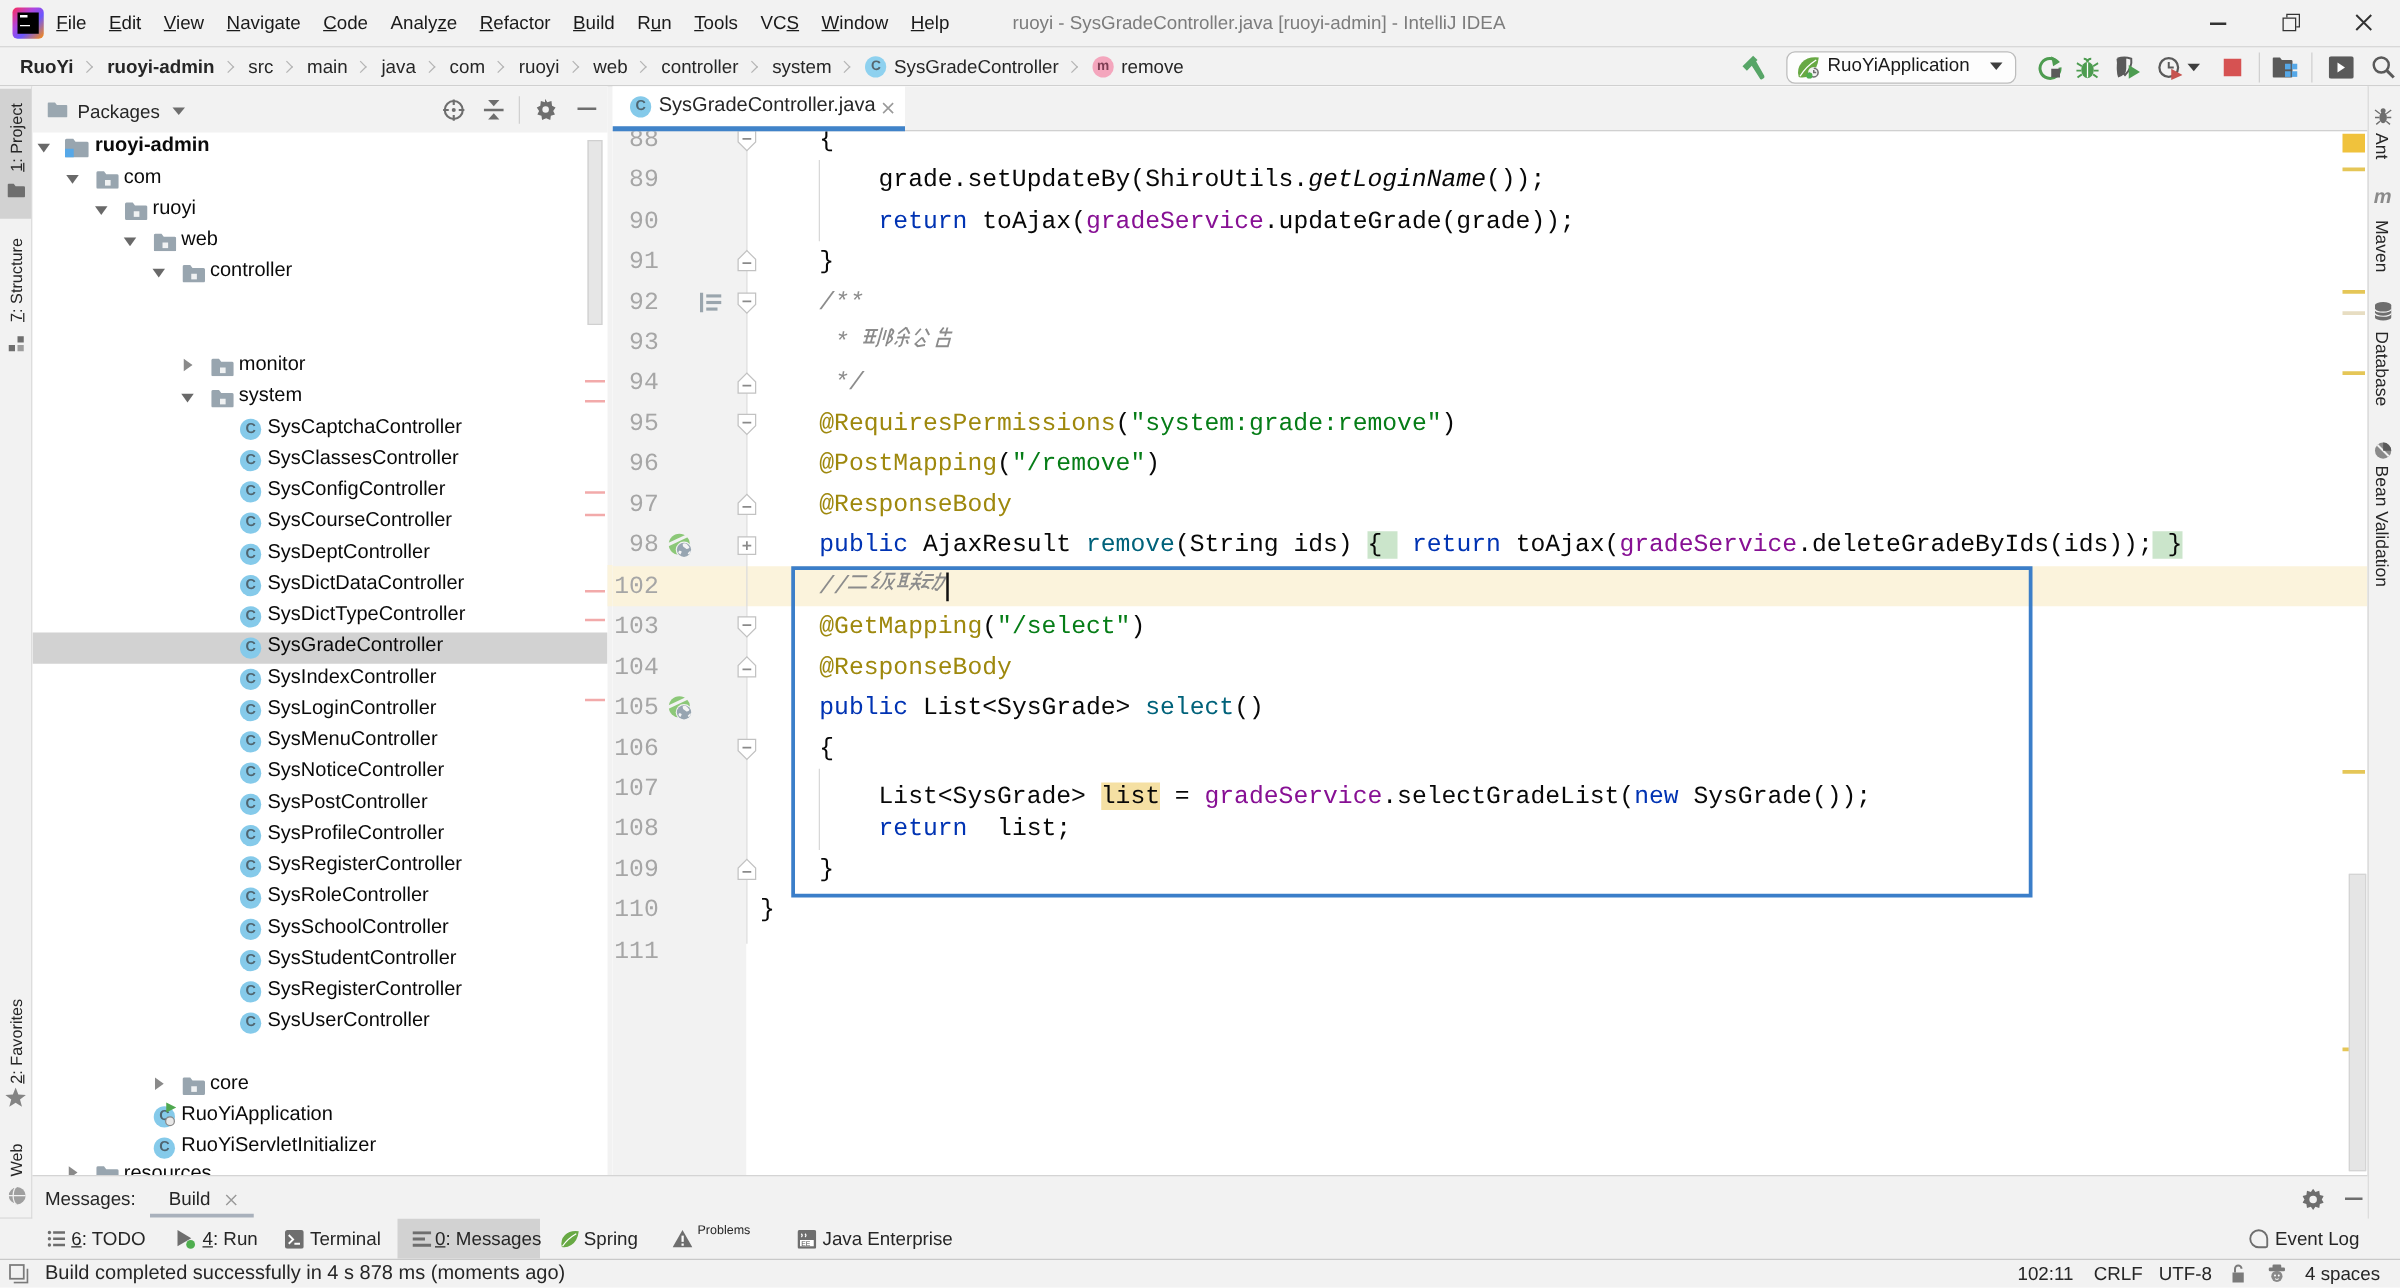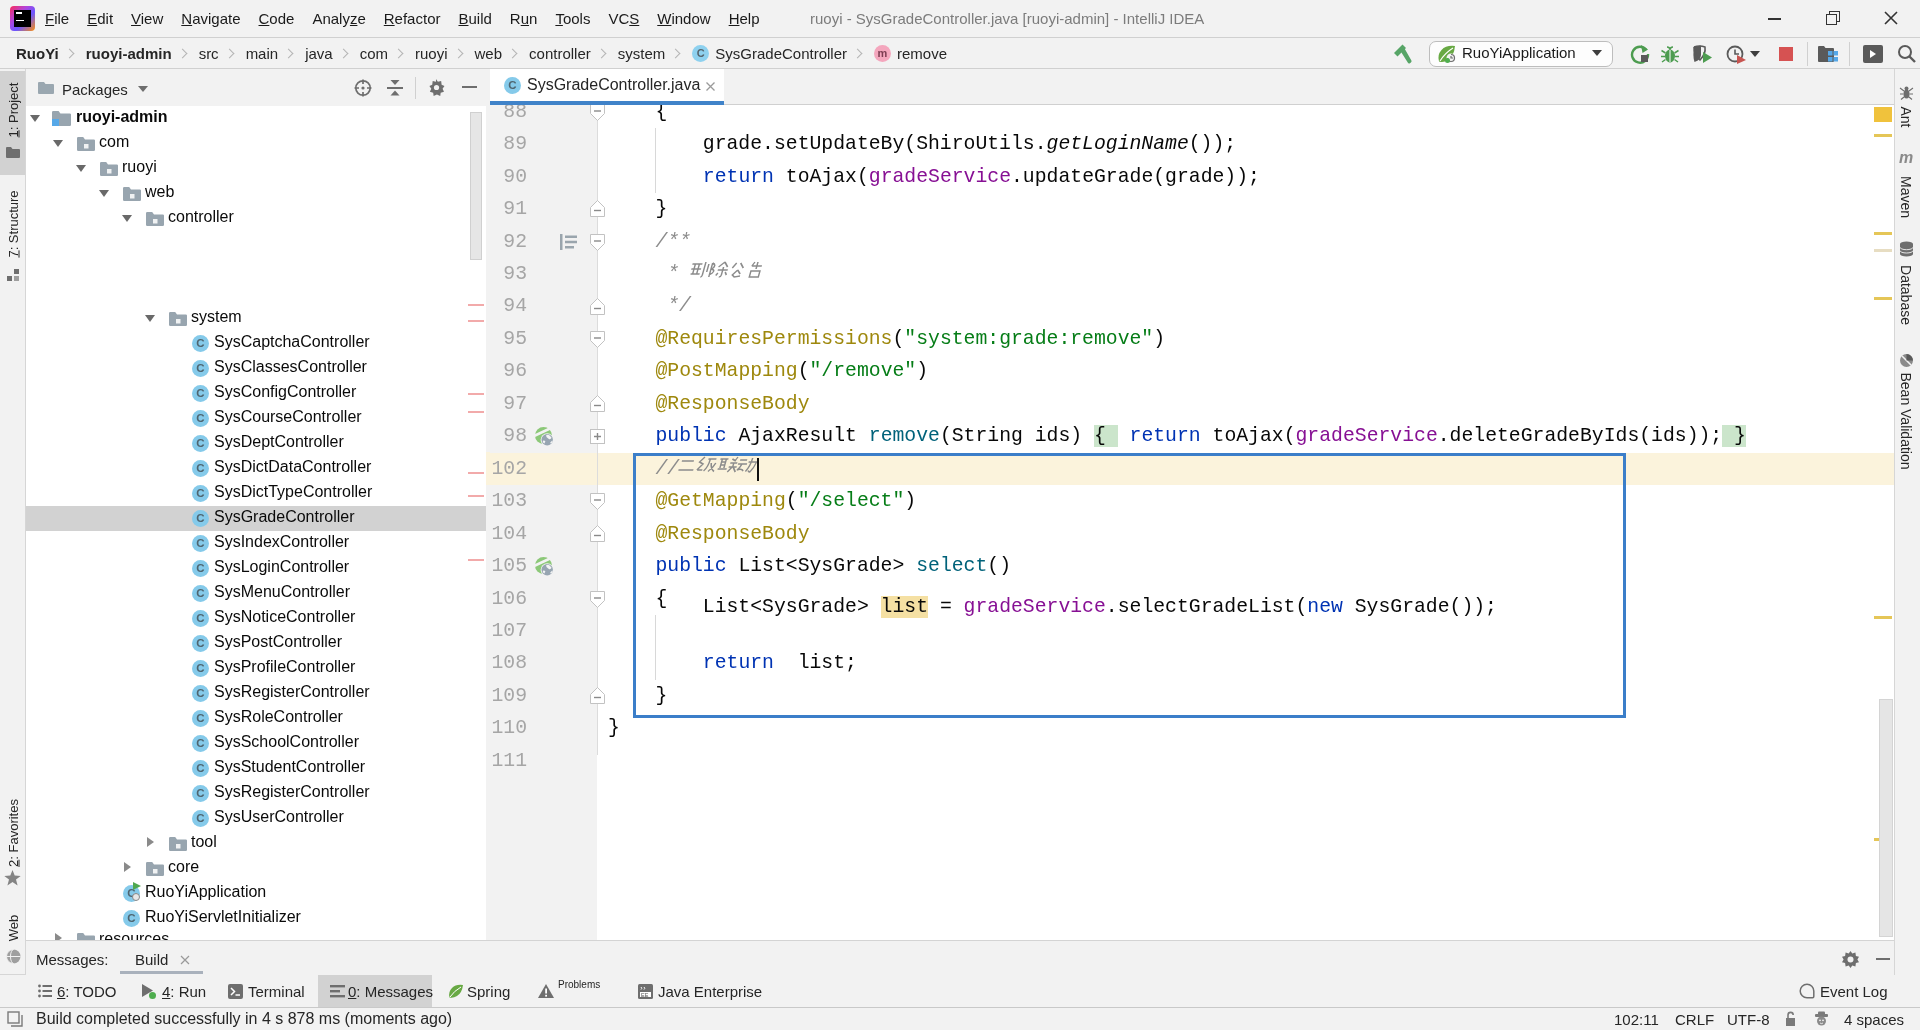--- a/index.html
+++ b/index.html
@@ -202,20 +202,28 @@
           <span class="a" style="left:119px;top:2.5px;font-size:16px;font-weight:normal;color:#0a0a0a;white-space:nowrap">web</span>
         </div>
   <div class="a" style="left:0;top:136.5px;width:460px;height:25px">
           <span class="a" style="left:96px;top:9px;width:0;height:0;border-left:5.5px solid transparent;border-right:5.5px solid transparent;border-top:7px solid #696969"></span>
           <svg class="a" style="left:120px;top:5px" width="18" height="15" viewBox="0 0 18 15">
             <path d="M0 2.2 Q0 1 1.2 1 L6.2 1 L8 3.4 L16.8 3.4 Q18 3.4 18 4.6 L18 13.8 Q18 15 16.8 15 L1.2 15 Q0 15 0 13.8 Z" fill="#98a5af"></path>
             <rect x="7" y="8" width="4.5" height="4.5" fill="#fff" opacity="0.85"></rect>
           </svg>
           <span class="a" style="left:142px;top:2.5px;font-size:16px;font-weight:normal;color:#0a0a0a;white-space:nowrap">controller</span>
         </div>
+  <div class="a" style="left:0;top:211.5px;width:460px;height:25px">
+          <span class="a" style="left:121px;top:6px;width:0;height:0;border-top:5.5px solid transparent;border-bottom:5.5px solid transparent;border-left:7px solid #8a8a8a"></span>
+          <svg class="a" style="left:143px;top:5px" width="18" height="15" viewBox="0 0 18 15">
+            <path d="M0 2.2 Q0 1 1.2 1 L6.2 1 L8 3.4 L16.8 3.4 Q18 3.4 18 4.6 L18 13.8 Q18 15 16.8 15 L1.2 15 Q0 15 0 13.8 Z" fill="#98a5af"></path>
+            <rect x="7" y="8" width="4.5" height="4.5" fill="#fff" opacity="0.85"></rect>
+          </svg>
+          <span class="a" style="left:165px;top:2.5px;font-size:16px;font-weight:normal;color:#0a0a0a;white-space:nowrap">monitor</span>
+        </div>
   <div class="a" style="left:0;top:236.5px;width:460px;height:25px">
           <span class="a" style="left:119px;top:9px;width:0;height:0;border-left:5.5px solid transparent;border-right:5.5px solid transparent;border-top:7px solid #696969"></span>
           <svg class="a" style="left:143px;top:5px" width="18" height="15" viewBox="0 0 18 15">
             <path d="M0 2.2 Q0 1 1.2 1 L6.2 1 L8 3.4 L16.8 3.4 Q18 3.4 18 4.6 L18 13.8 Q18 15 16.8 15 L1.2 15 Q0 15 0 13.8 Z" fill="#98a5af"></path>
             <rect x="7" y="8" width="4.5" height="4.5" fill="#fff" opacity="0.85"></rect>
           </svg>
           <span class="a" style="left:165px;top:2.5px;font-size:16px;font-weight:normal;color:#0a0a0a;white-space:nowrap">system</span>
         </div>
   <div class="a" style="left:0;top:261.5px;width:460px;height:25px">
           <span class="a cicon2" style="left:166px;top:4px">C</span>
@@ -289,28 +297,20 @@
           <span class="a cicon2" style="left:166px;top:4px">C</span>
           <span class="a" style="left:188px;top:2.5px;font-size:16px;font-weight:normal;color:#0a0a0a;white-space:nowrap">SysStudentController</span>
         </div>
   <div class="a" style="left:0;top:711.5px;width:460px;height:25px">
           <span class="a cicon2" style="left:166px;top:4px">C</span>
           <span class="a" style="left:188px;top:2.5px;font-size:16px;font-weight:normal;color:#0a0a0a;white-space:nowrap">SysRegisterController</span>
         </div>
   <div class="a" style="left:0;top:736.5px;width:460px;height:25px">
           <span class="a cicon2" style="left:166px;top:4px">C</span>
           <span class="a" style="left:188px;top:2.5px;font-size:16px;font-weight:normal;color:#0a0a0a;white-space:nowrap">SysUserController</span>
-        </div>
-  <div class="a" style="left:0;top:761.5px;width:460px;height:25px">
-          <span class="a" style="left:121px;top:6px;width:0;height:0;border-top:5.5px solid transparent;border-bottom:5.5px solid transparent;border-left:7px solid #8a8a8a"></span>
-          <svg class="a" style="left:143px;top:5px" width="18" height="15" viewBox="0 0 18 15">
-            <path d="M0 2.2 Q0 1 1.2 1 L6.2 1 L8 3.4 L16.8 3.4 Q18 3.4 18 4.6 L18 13.8 Q18 15 16.8 15 L1.2 15 Q0 15 0 13.8 Z" fill="#98a5af"></path>
-            <rect x="7" y="8" width="4.5" height="4.5" fill="#fff" opacity="0.85"></rect>
-          </svg>
-          <span class="a" style="left:165px;top:2.5px;font-size:16px;font-weight:normal;color:#0a0a0a;white-space:nowrap">tool</span>
         </div>
   <div class="a" style="left:0;top:786.5px;width:460px;height:25px">
           <span class="a" style="left:98px;top:6px;width:0;height:0;border-top:5.5px solid transparent;border-bottom:5.5px solid transparent;border-left:7px solid #8a8a8a"></span>
           <svg class="a" style="left:120px;top:5px" width="18" height="15" viewBox="0 0 18 15">
             <path d="M0 2.2 Q0 1 1.2 1 L6.2 1 L8 3.4 L16.8 3.4 Q18 3.4 18 4.6 L18 13.8 Q18 15 16.8 15 L1.2 15 Q0 15 0 13.8 Z" fill="#98a5af"></path>
             <rect x="7" y="8" width="4.5" height="4.5" fill="#fff" opacity="0.85"></rect>
           </svg>
           <span class="a" style="left:142px;top:2.5px;font-size:16px;font-weight:normal;color:#0a0a0a;white-space:nowrap">core</span>
         </div>
   <div class="a" style="left:0;top:811.5px;width:460px;height:25px">
@@ -476,21 +476,21 @@
           <path d="M3 6 H15 M1 15 H17" stroke="#8c8c8c" stroke-width="1.5" fill="none"></path>
           <path d="M25 2 L21 7 L25 9 L20.5 15 M21 15 H26 M29 4 H37 M31 4 Q31 12 27.5 16 M33 8 Q34 14 38 16.5 M37.5 8 Q36 13 32 16.5" stroke="#8c8c8c" stroke-width="1.5" fill="none"></path>
           <path d="M41 4 H49 M43 4 V13 M47 4 V13 M43 7 H47 M43 10 H47 M41 14 H50 M53 4 L57 6 M58 2 L56 6 M52 8 H59 M51.5 12 H59.5 M55.5 8 V12 M55 12 L51.5 17 M56 12 L59.5 17" stroke="#8c8c8c" stroke-width="1.5" fill="none"></path>
           <path d="M61 5 H68 M60 9 H69 M64 9 Q63 13 60.5 15 Q65 13 67 16 M73 3 Q73 11 69.5 16.5 M70 7 H78 Q77 13 74 17 Q72.5 17 72 15.5" stroke="#8c8c8c" stroke-width="1.5" fill="none"></path>
         </g>
       </svg></div>
   <div class="cl" style="top:416.1px">    <i class="ann">@GetMapping</i>(<i class="str">"/select"</i>)</div>
   <div class="cl" style="top:448.6px">    <i class="ann">@ResponseBody</i></div>
   <div class="cl" style="top:481.0px">    <i class="kw">public</i> List&lt;SysGrade&gt; <i class="mth">select</i>()</div>
   <div class="cl" style="top:513.5px">    {</div>
-  <div class="cl" style="top:522px">        List&lt;SysGrade&gt; <i class="tan">list</i> = <i class="fld">gradeService</i>.selectGradeList(<i class="kw">new</i> SysGrade());</div>
+  <div class="cl" style="top:552px">        List&lt;SysGrade&gt; <i class="tan">list</i> = <i class="fld">gradeService</i>.selectGradeList(<i class="kw">new</i> SysGrade());</div>
   <div class="cl" style="top:578.4px">        <i class="kw">return</i>  list;</div>
   <div class="cl" style="top:610.8px">    }</div>
   <div class="cl" style="top:643.3px">}</div>
   <div class="a" style="left:267px;top:388.7px;width:2px;height:23px;background:#111"></div>
   <div class="a" style="left:143px;top:383.5px;width:987px;height:259px;border:3.5px solid #3b7ec9"></div>
   <div class="a" style="left:1384px;top:38px;width:18px;height:15px;background:#f0c23c"></div>
   <div class="a" style="left:1384px;top:65px;width:18px;height:3px;background:#e5c657"></div>
   <div class="a" style="left:1384px;top:163px;width:18px;height:3px;background:#e5c657"></div>
   <div class="a" style="left:1384px;top:228px;width:18px;height:3px;background:#e5c657"></div>
   <div class="a" style="left:1384px;top:547px;width:18px;height:3px;background:#e5c657"></div>

